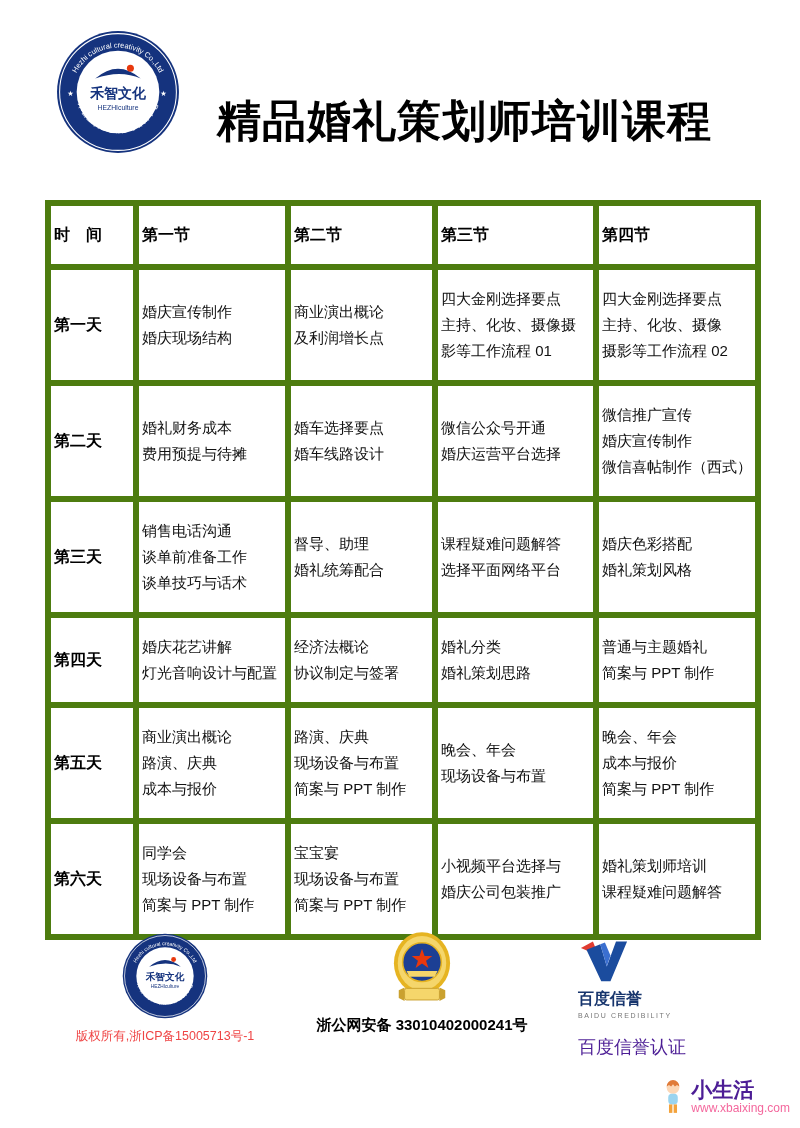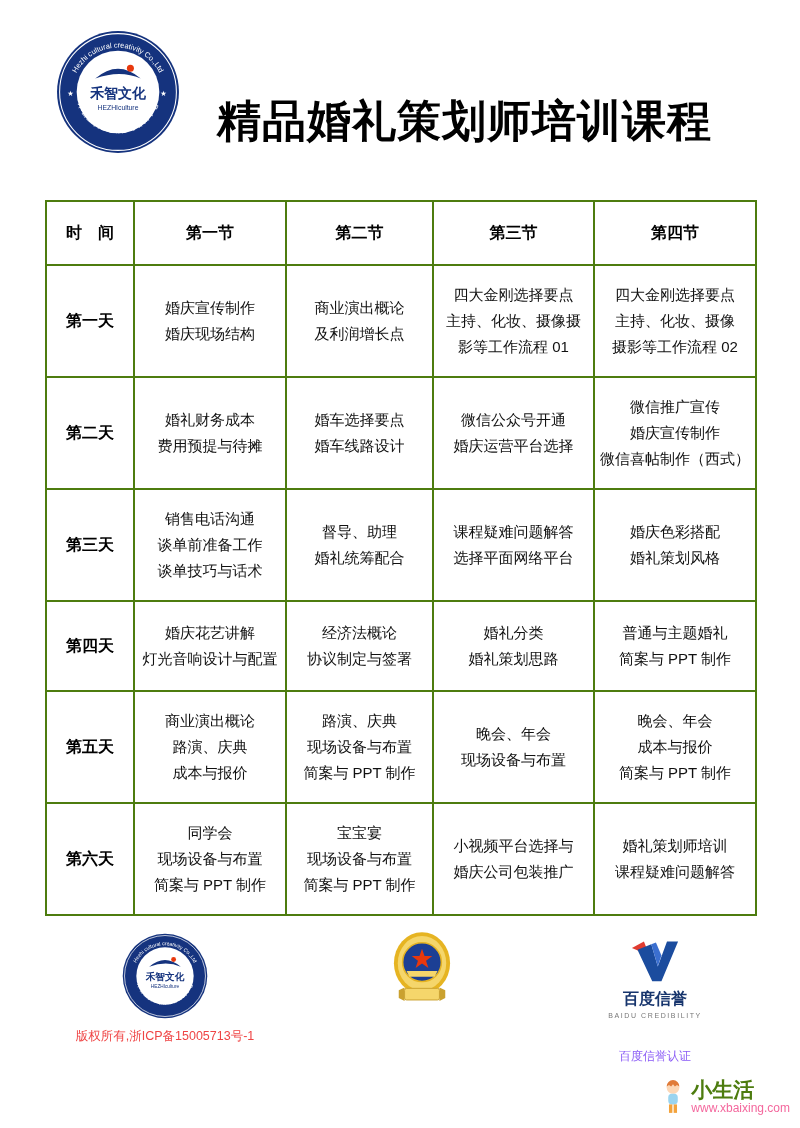--- a/index.html
+++ b/index.html
@@ -12,21 +12,21 @@
   .logo-main { position:absolute; left:56px; top:30px; width:124px; height:124px; }
   .page-title {
     position:absolute; left:180px; top:80px; width:545px; text-align:center;
     font-size:44px; font-weight:bold; letter-spacing:1px; color:#000; margin:12px;
   }
 
   
   table.course { position:absolute; left:45px; top:200px; width:710px;
     border-collapse:collapse; table-layout:fixed; }
   table.course th, table.course td {
-    border:2px solid #4d7c0f; text-align:center; vertical-align:middle; padding:16px 3px;
+    border:6px solid #4d7c0f; text-align:left; vertical-align:middle; padding:16px 3px;
   }
   table.course thead tr { height:64px; }
   table.course th { font-size:16px; font-weight:bold; color:#000; }
   td.day { font-size:16px; font-weight:bold; color:#000; }
   td.cell { font-size:15px; line-height:26px; white-space:pre-line; color:#111; }
   tbody tr:nth-child(1){height:106px;}
   tbody tr:nth-child(2){height:95px;}
   tbody tr:nth-child(3){height:95px;}
   tbody tr:nth-child(4){height:90px;}
   tbody tr:nth-child(5){height:98px;}
@@ -34,31 +34,31 @@
 
   
   .footer-left  { position:absolute; left:58px;  top:933px; width:214px; text-align:center; }
   .footer-left .logo-small { width:86px; height:86px; }
   .copyright { margin-top:5px; font-size:12.5px; color:#ef4444; }
 
   .footer-center{ position:absolute; left:303px; top:930px; width:238px; text-align:center; }
   .badge { width:62px; height:76px; }
   .police-text { margin-top:6px; font-size:15px; font-weight:bold; color:#000; }
 
-  .footer-right { position:absolute; left:578px; top:936px; width:154px; text-align:center; }
+  .footer-right { position:absolute; left:578px; top:936px; width:154px; }
   .baidu-v { width:52px; height:48px; }
   .baidu-cn { font-size:16px; font-weight:bold; color:#17356d; margin-top:1px; }
   .baidu-en { font-size:7px; letter-spacing:1.6px; color:#777; margin-top:2px; }
-  .baidu-caption { margin-top:29px; font-size:12px; color:#8b5cf6; }
+  .baidu-caption { margin-top:16px; font-size:18px; color:#4c1d95; }
 
   
   .watermark { position:absolute; right:10px; bottom:12px; display:flex; align-items:center; gap:5px; }
   .wm-figure { width:26px; height:36px; }
   .wm-text { display:flex; flex-direction:column; line-height:1.15; }
-  .wm-title { font-size:21px; font-weight:bold; color:#4d7c0f; }
+  .wm-title { font-size:21px; font-weight:bold; color:#4c1d95; }
   .wm-url   { font-size:12px; color:#f4679d; }
 </style>
 </head>
 <body>
 
 <div class="page">
 
   <div class="logo-main">
     <svg viewBox="0 0 120 120" width="124" height="124">
       <defs>
@@ -208,20 +208,21 @@
     <svg class="badge" viewBox="0 0 64 78">
       <ellipse cx="32" cy="34" rx="29" ry="32" fill="#e6b422"></ellipse>
       <ellipse cx="32" cy="34" rx="25" ry="28" fill="#f5d66b"></ellipse>
       <circle cx="32" cy="33" r="20" fill="#1c3f94" stroke="#e6b422" stroke-width="1.6"></circle>
       <polygon points="32,19 34.6,26.6 42.6,26.6 36.2,31.4 38.6,39 32,34.4 25.4,39 27.8,31.4 21.4,26.6 29.4,26.6" fill="#e8380d"></polygon>
       <path d="M16 42 h32 l-3 6 h-26 z" fill="#f5d66b"></path>
       <path d="M8 62 l6 -3 v14 l-6 -3 z" fill="#caa12f"></path>
       <path d="M56 62 l-6 -3 v14 l6 -3 z" fill="#caa12f"></path>
       <rect x="14" y="60" width="36" height="12" rx="2" fill="#f5d66b" stroke="#caa12f"></rect>
     </svg>
+    <div class="police-text">浙公网安备 33010402000241号</div>
   </div>
 
   <div class="footer-right">
     <svg class="baidu-v" viewBox="0 0 56 52">
       <polygon points="3,13 16,6 22,21" fill="#e03c31"></polygon>
       <polygon points="9,15 24,9 31,33 41,6 53,6 35,49 25,49" fill="#1b4c9e"></polygon>
       <polygon points="24,9 31,33 35,21 29,7" fill="#3b6fd0"></polygon>
     </svg>
     <div class="baidu-cn">百度信誉</div>
     <div class="baidu-en">BAIDU CREDIBILITY</div>

